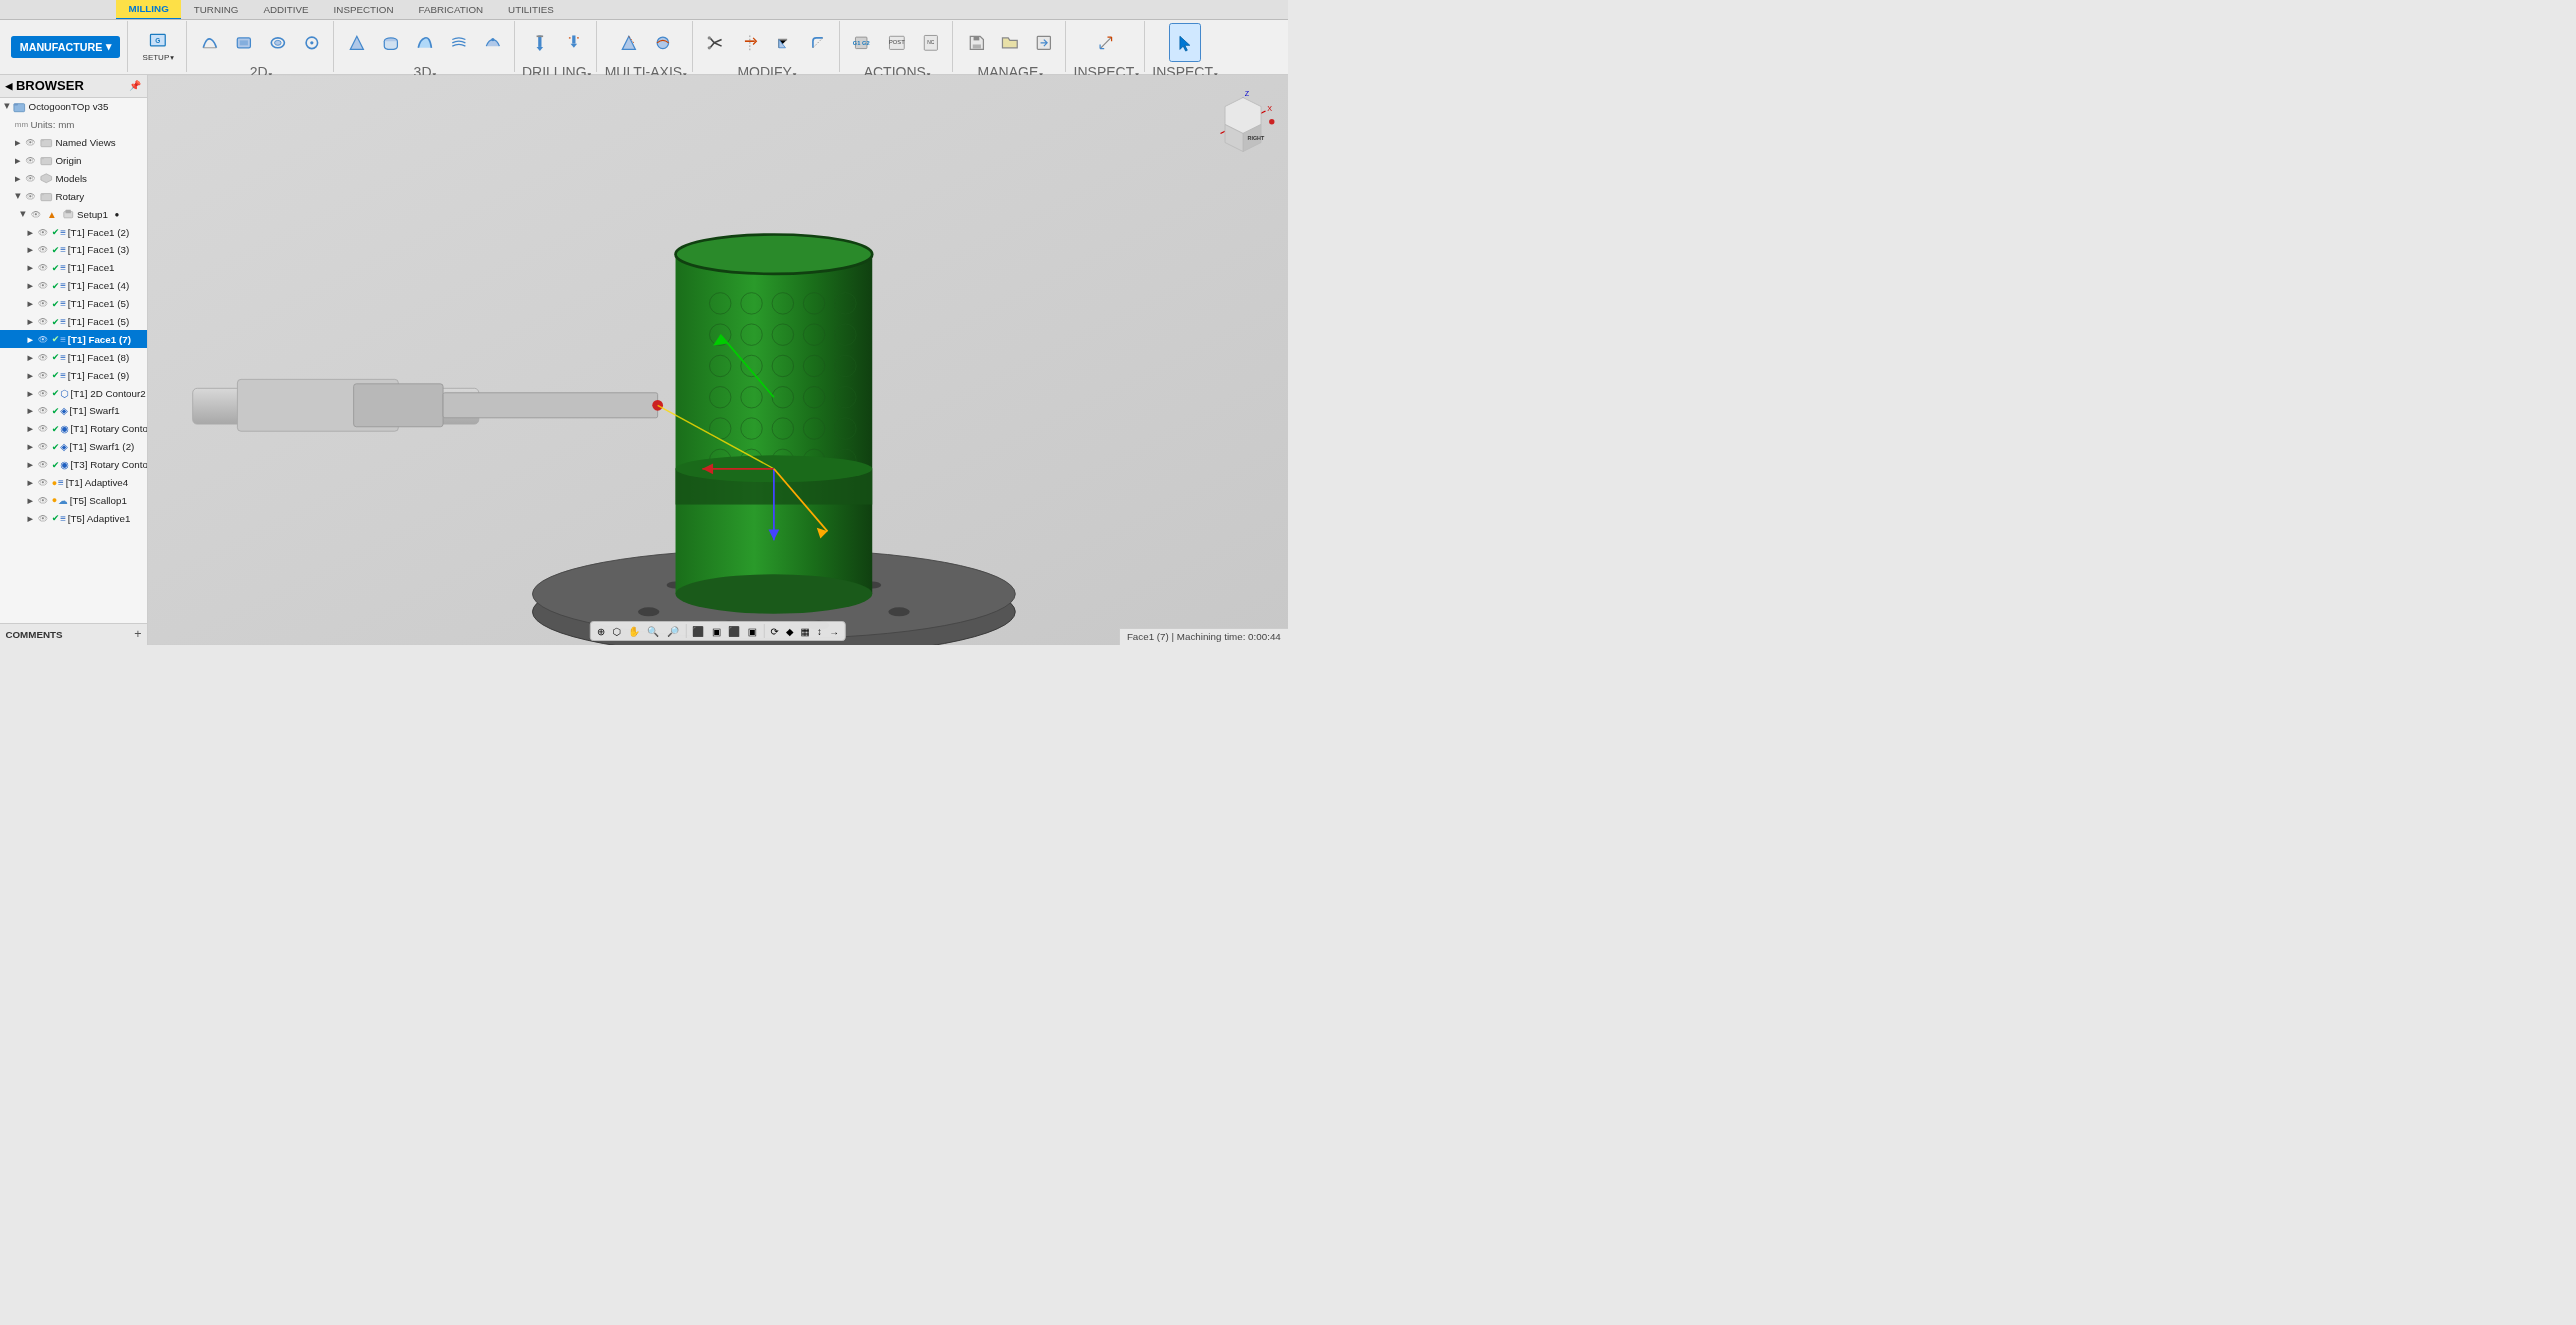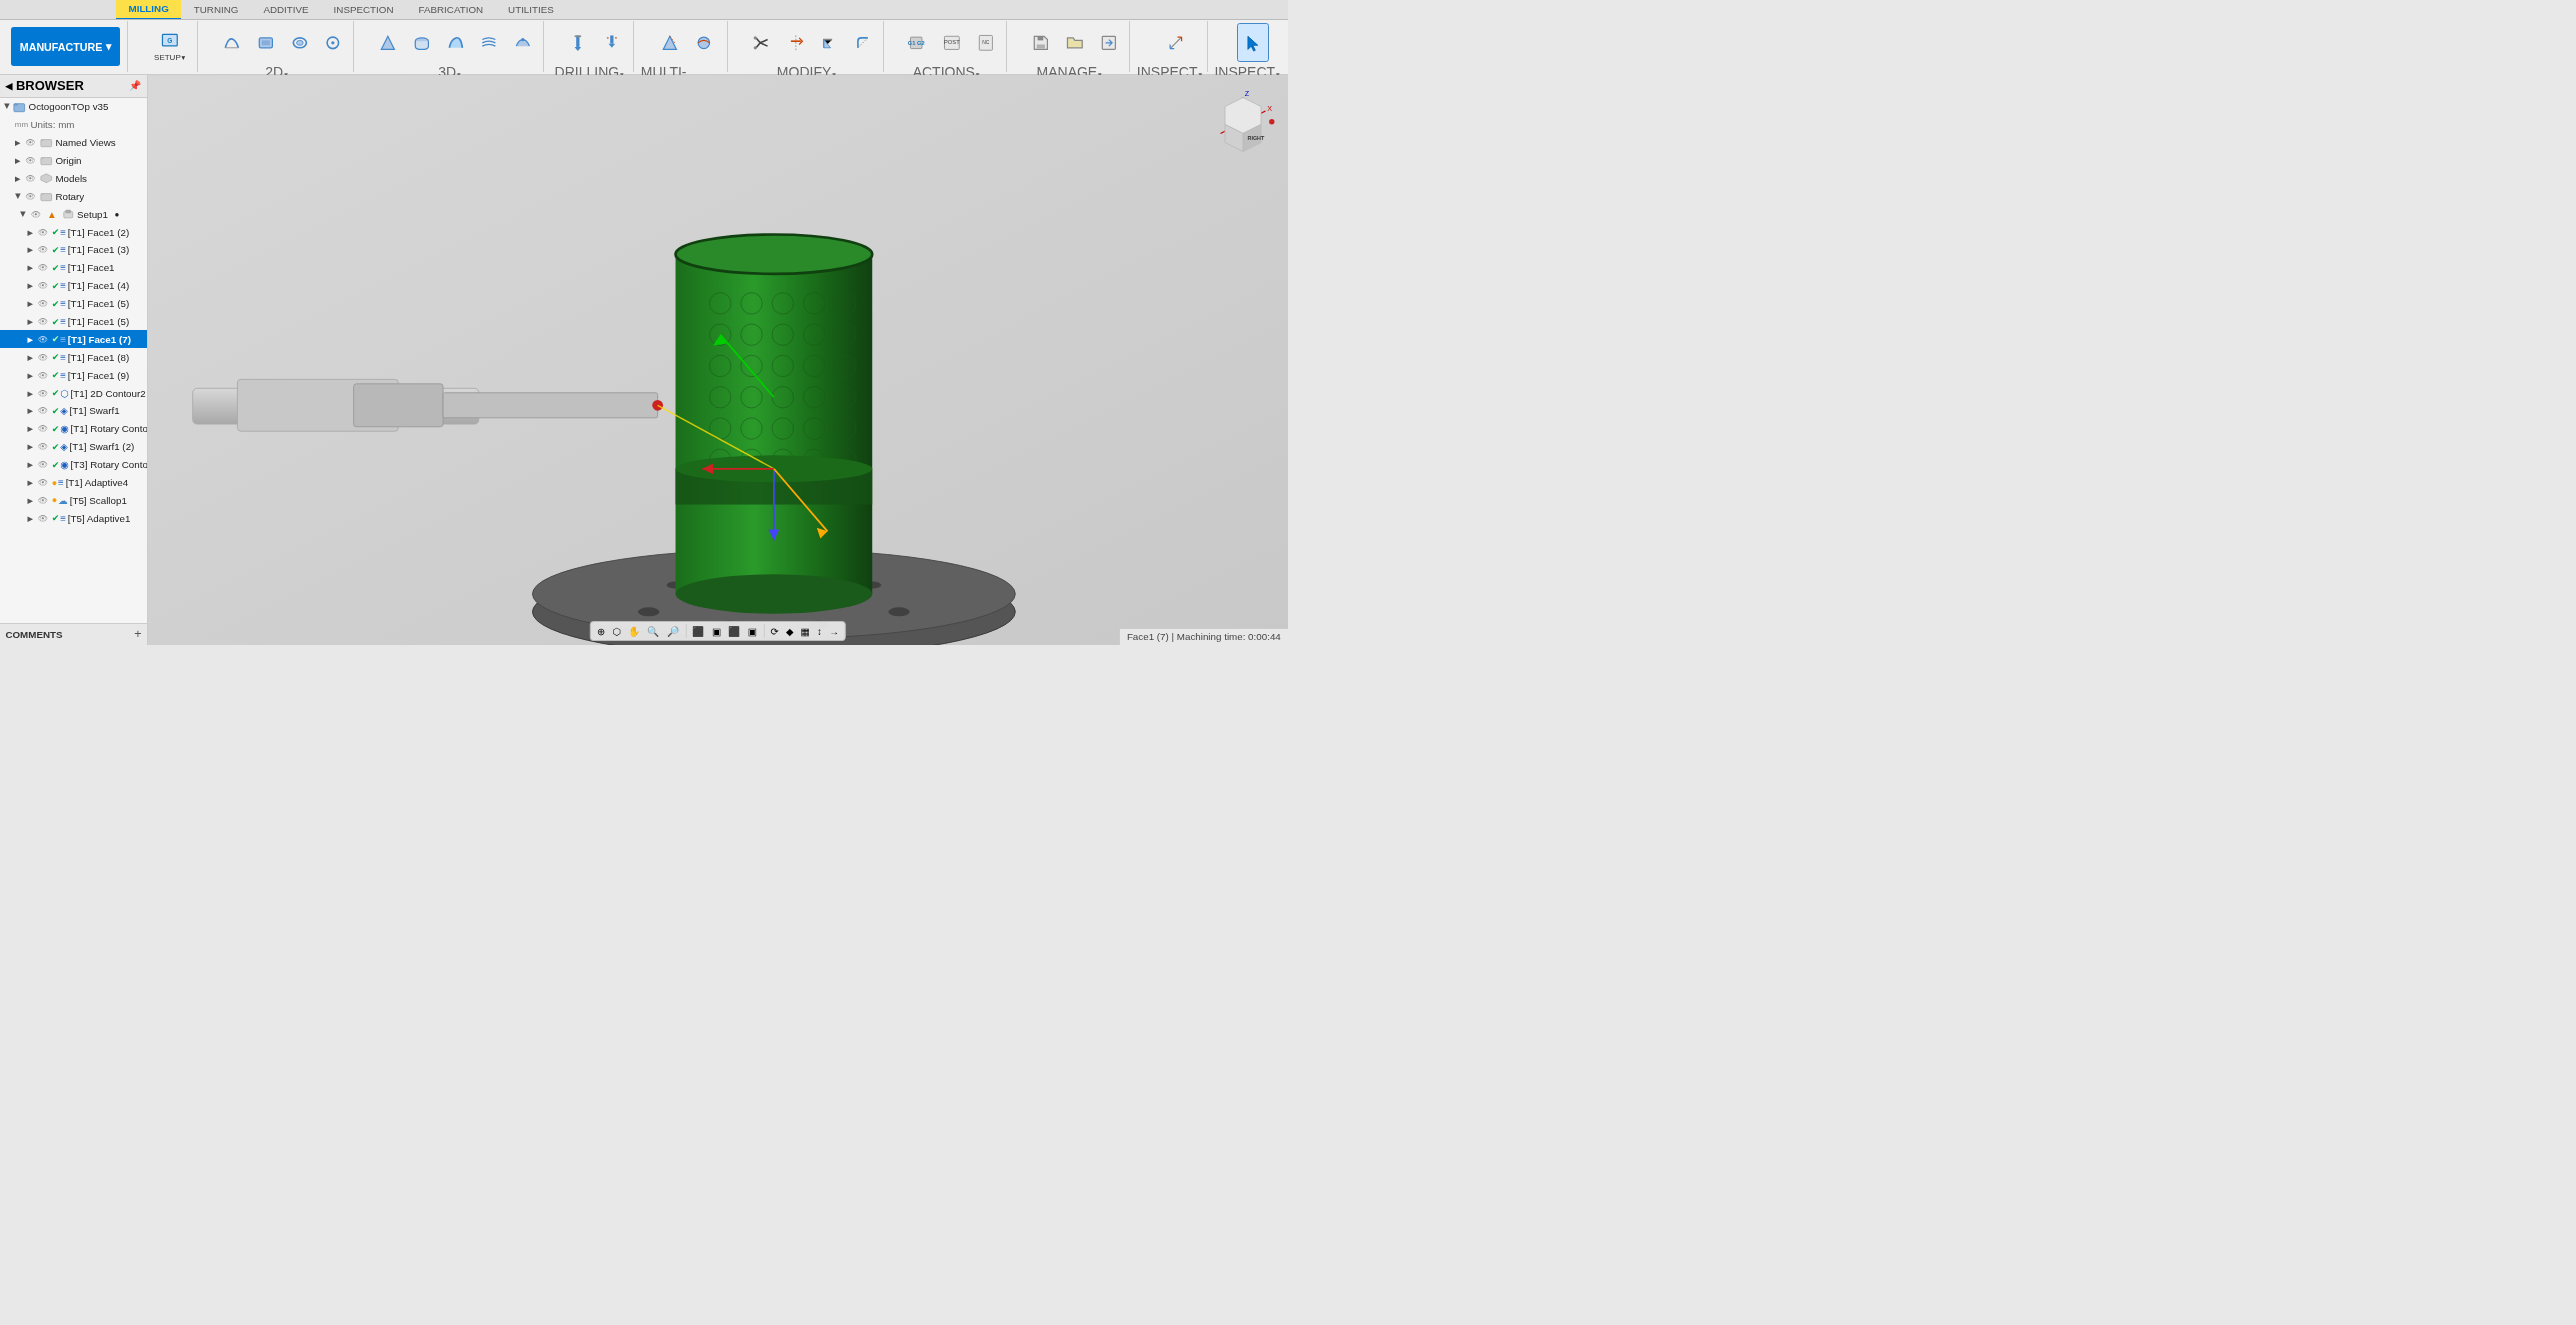--- a/index.html
+++ b/index.html
@@ -6,26 +6,26 @@
     body { width: 1288px; height: 663px; font-family: 'Segoe UI', Arial, sans-serif; font-size: 9.8px; background: #e8e8e8; overflow: hidden; }
 
     
     #toolbar { width: 100%; background: #f0f0f0; border-bottom: 0.9px solid #ccc; display: flex; flex-direction: column; }
     #tab-bar { display: flex; align-items: center; background: #e0e0e0; height: 19.7px; padding-left: 116px; border-bottom: 0.9px solid #bbb; }
     .tab-item { padding: 2.7px 12.5px; font-size: 9.8px; color: #555; cursor: pointer; height: 19.7px; display: flex; align-items: center; }
     .tab-item.active { color: #0078d4; border-bottom: 1.8px solid #0078d4; font-weight: 600; background: #fde047; }
     #ribbon { display: flex; align-items: stretch; padding: 1.8px 3.6px; gap: 1.8px; height: 54px; }
     .ribbon-group { display: flex; flex-direction: column; align-items: center; border-right: 0.9px solid #ccc; padding: 1.8px 5.4px; min-width: 54px; }
     .ribbon-group-label { font-size: 14px; color: #666; margin-top: auto; padding-top: 1.8px; }
-    .ribbon-buttons { display: flex; gap: 1.8px; align-items: center; flex: 1; margin-left: 12px; }
+    .ribbon-buttons { display: flex; gap: 1.8px; align-items: center; flex: 1; }
     .ribbon-btn { display: flex; flex-direction: column; align-items: center; justify-content: center; cursor: pointer; padding: 1.8px 3.6px; border-radius: 2.7px; min-width: 32px; height: 39px; }
     .ribbon-btn .btn-icon { width: 21.5px; height: 21.5px; display: flex; align-items: center; justify-content: center; }
     .ribbon-btn .btn-label { font-size: 8px; color: #333; margin-top: 0.9px; white-space: nowrap; }
     .ribbon-btn-large { flex-direction: column; min-width: 45px; }
-    .manufacture-btn { background: #0078d4; color: white; padding: 3.6px 9px; border-radius: 2.7px; font-size: 10.7px; font-weight: 600; cursor: pointer; display: flex; align-items: center; gap: 3.6px; min-width: 98px; justify-content: center; height: 39px; }
+    .manufacture-btn { background: #0078d4; color: white; padding: 3.6px 9px; border-radius: 2.7px; font-size: 10.7px; font-weight: 600; cursor: pointer; display: flex; align-items: center; gap: 3.6px; min-width: 98px; justify-content: center; height: 22px; }
     #manufacture-area { padding: 7.2px 7.2px; display: flex; align-items: center; border-right: 0.9px solid #ccc; }
 
     
     #main { display: flex; height: calc(663px - 73px - 19.7px); }
 
     
     #sidebar { width: 148px; min-width: 148px; background: #f5f5f5; border-right: 0.9px solid #ccc; display: flex; flex-direction: column; }
     #browser-header { display: flex; align-items: center; justify-content: space-between; padding: 3.6px 5.4px; background: #e8e8e8; border-bottom: 0.9px solid #ccc; font-size: 9.8px; font-weight: 600; }
     #browser-header .left { display: flex; align-items: center; gap: 3.6px; }
     .tree-area { flex: 1; overflow-y: auto; overflow-x: hidden; }

